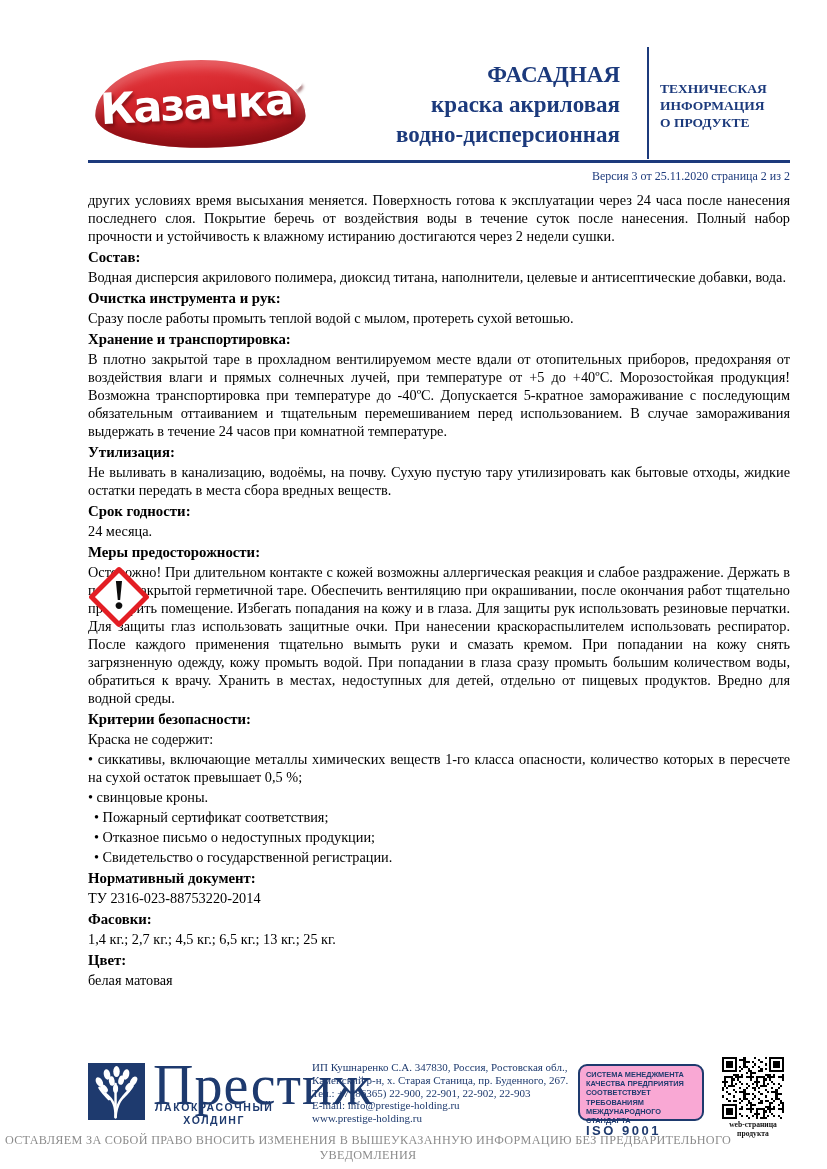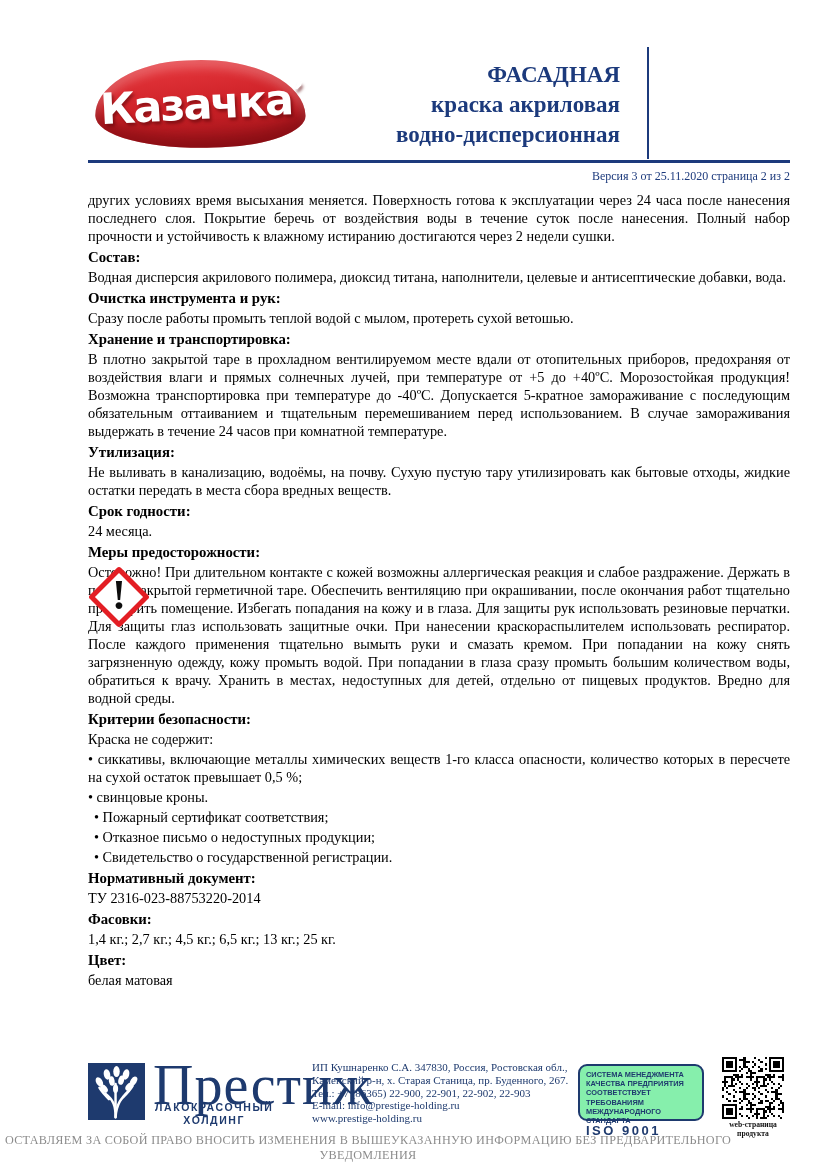--- a/index.html
+++ b/index.html
@@ -79,21 +79,21 @@
     line-height:12.5px;letter-spacing:1.6px;text-align:center;
   }
   .contact{
     position:absolute;left:312px;top:1061px;color:var(--footer-navy);
     font-size:11px;line-height:12.8px;font-family:"Liberation Serif",serif;
   }
   .iso-badge{
     position:absolute;left:578px;top:1064px;width:126px;height:57px;
     border:2px solid var(--footer-navy);border-radius:9px;padding:4px 6px;
     color:var(--footer-navy);font-family:"Liberation Sans",sans-serif;
-    font-weight:bold;font-size:7.4px;line-height:9.2px;background:#86efac;
+    font-weight:bold;font-size:7.4px;line-height:9.2px;background:#f9a8d4;
   }
   .iso-standard{font-size:13px;letter-spacing:2.5px;margin-top:1px;}
   .qr{position:absolute;left:722px;top:1057px;width:62px;height:62px;}
   .qr svg{display:block;width:62px;height:62px;}
   .qr-caption{
     position:absolute;left:710px;top:1121px;width:86px;text-align:center;
     font-size:7.6px;font-weight:bold;line-height:8.8px;color:#111;
     font-family:"Liberation Serif",serif;
   }
   .disclaimer{
@@ -112,20 +112,25 @@
   </div>
 
   <div class="product-title">
       <div class="title-line">ФАСАДНАЯ</div>
       <div class="title-line">краска акриловая</div>
       <div class="title-line">водно-дисперсионная</div>
     </div>
 
   <div class="header-vline"></div>
 
+  <div class="doc-type">
+      <div class="doc-type-line">ТЕХНИЧЕСКАЯ</div>
+      <div class="doc-type-line">ИНФОРМАЦИЯ</div>
+      <div class="doc-type-line">О ПРОДУКТЕ</div>
+    </div>
 
   <div class="header-rule"></div>
 
   <div class="version-line">Версия 3 от 25.11.2020 страница 2 из 2</div>
 
   <div class="content">
     <p>других условиях время высыхания меняется. Поверхность готова к эксплуатации через 24 часа после нанесения последнего слоя. Покрытие беречь от воздействия воды в течение суток после нанесения. Полный набор прочности и устойчивость к влажному истиранию достигаются через 2 недели сушки.</p>
     <div id="sections">
         <div class="sec-heading">Состав:</div>
         <p>Водная дисперсия акрилового полимера, диоксид титана, наполнители, целевые и антисептические добавки, вода.</p>

